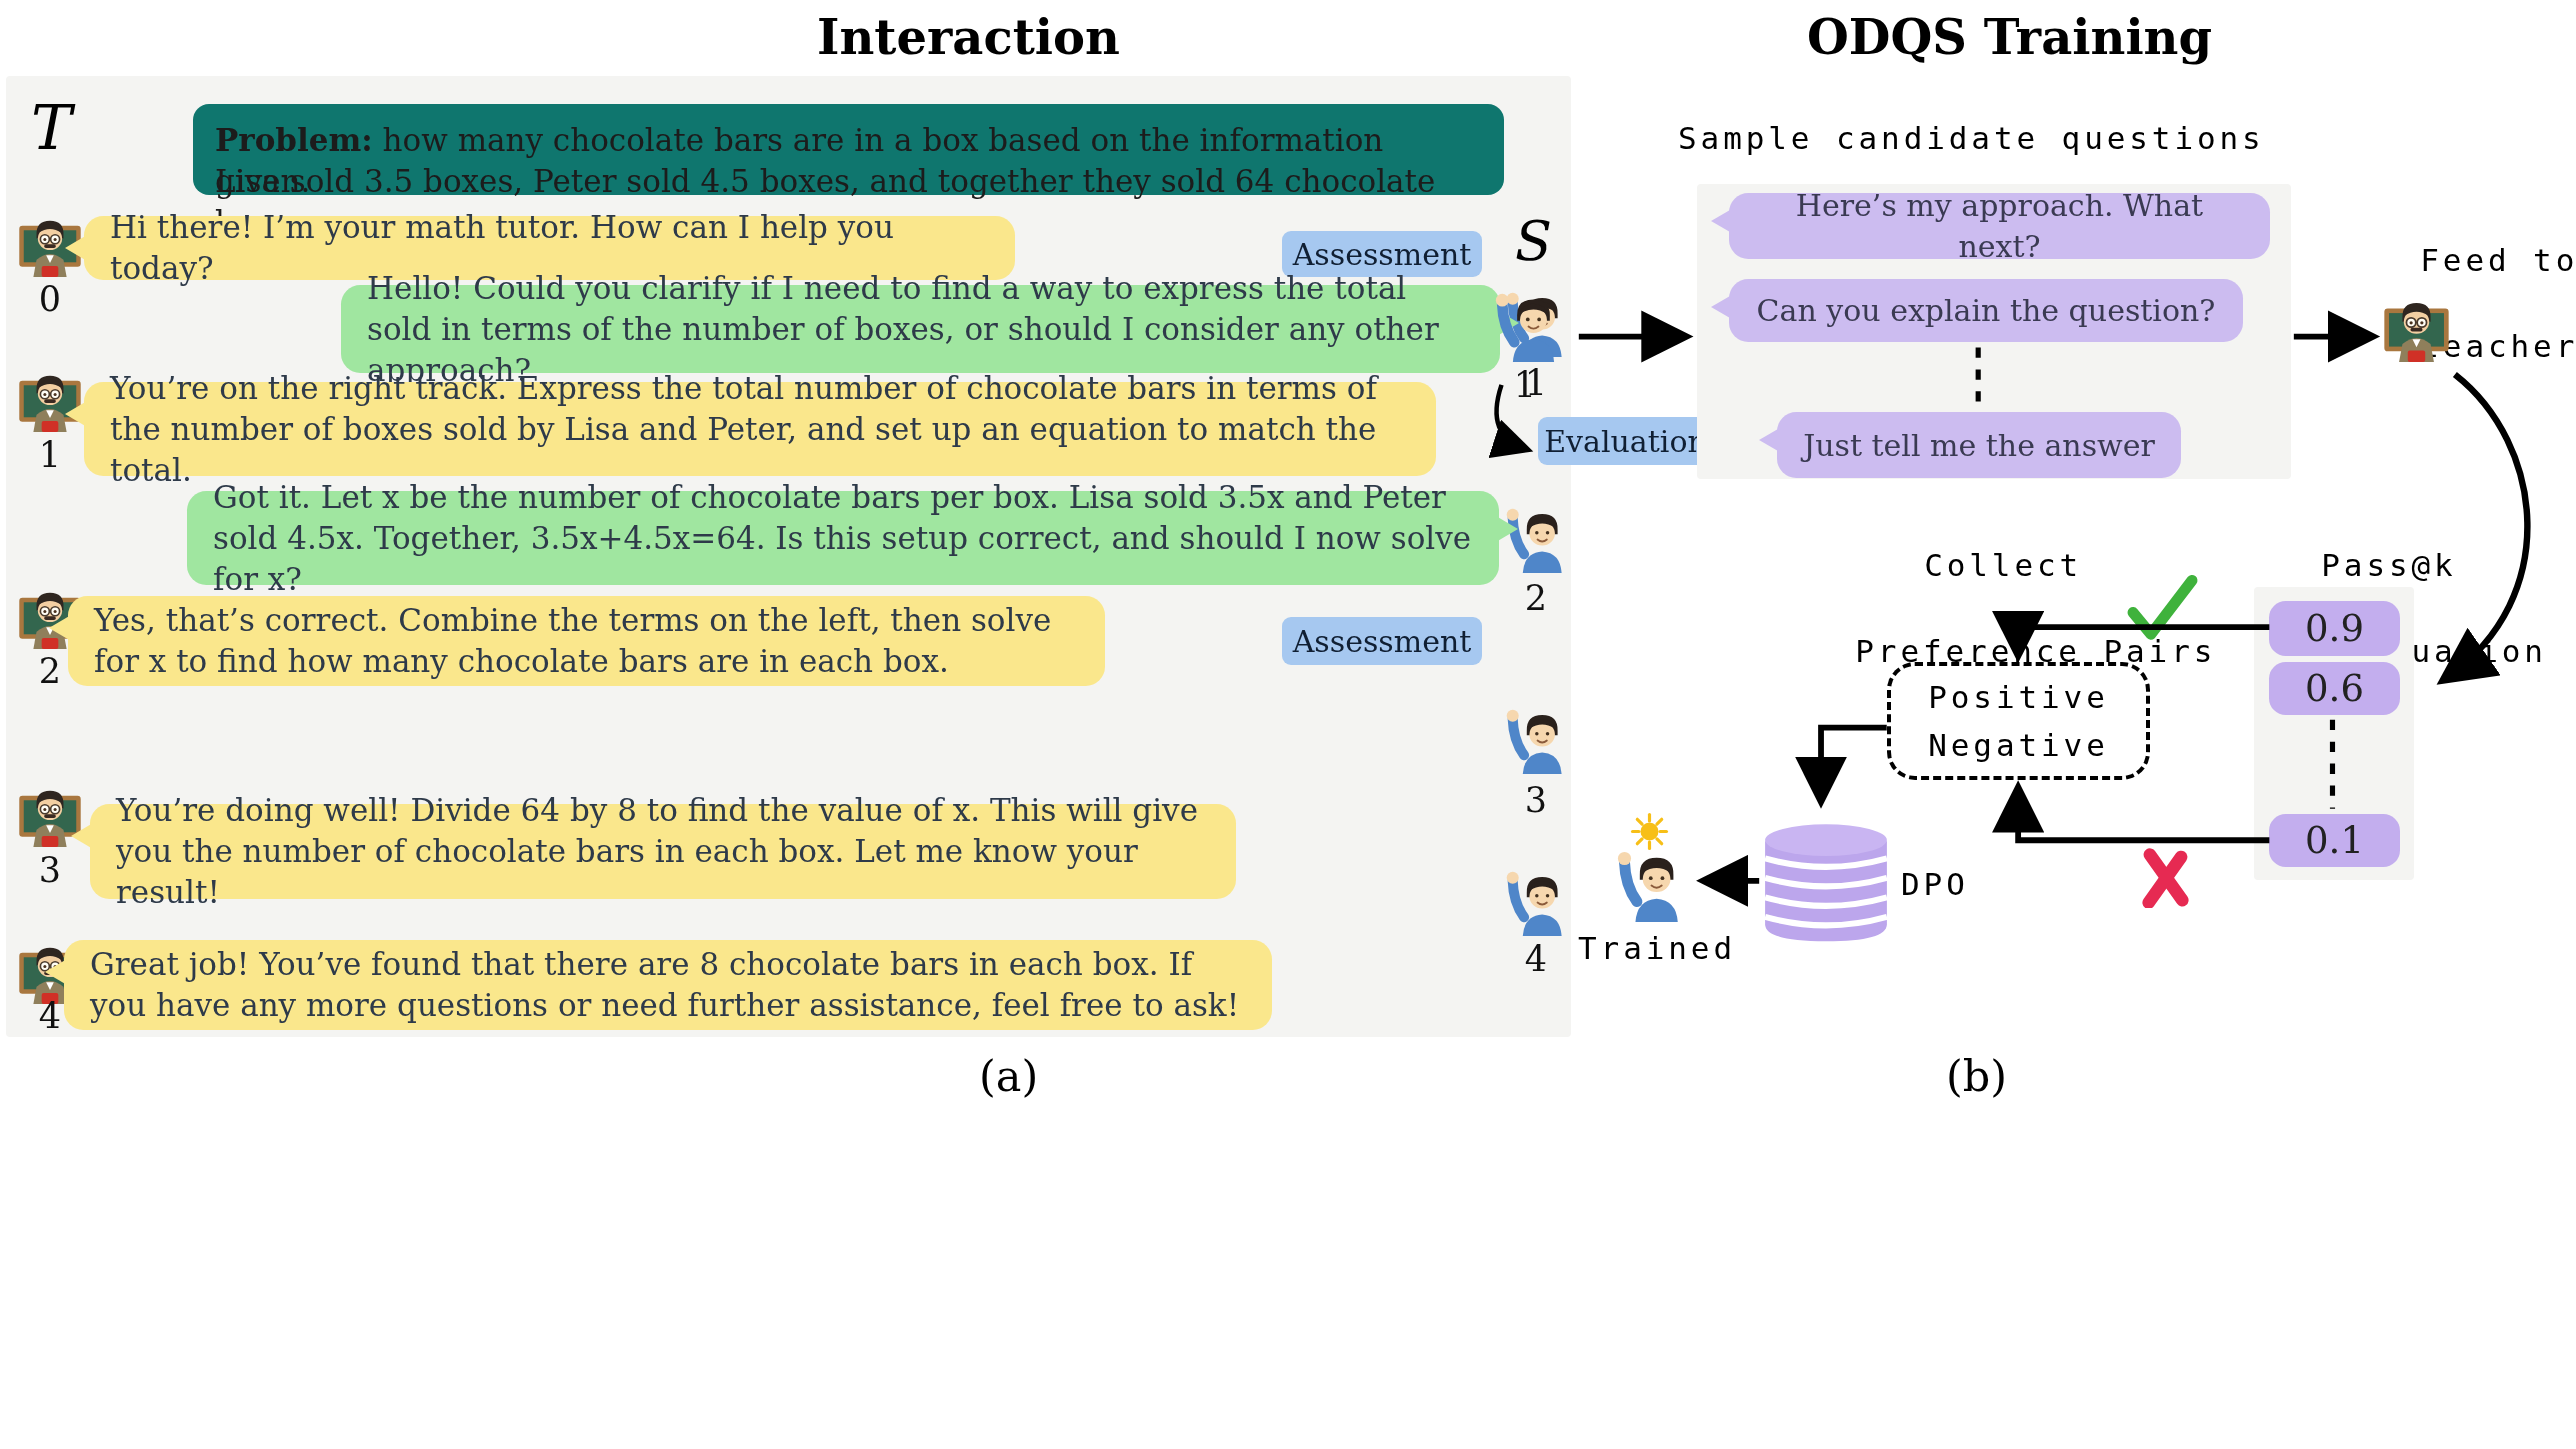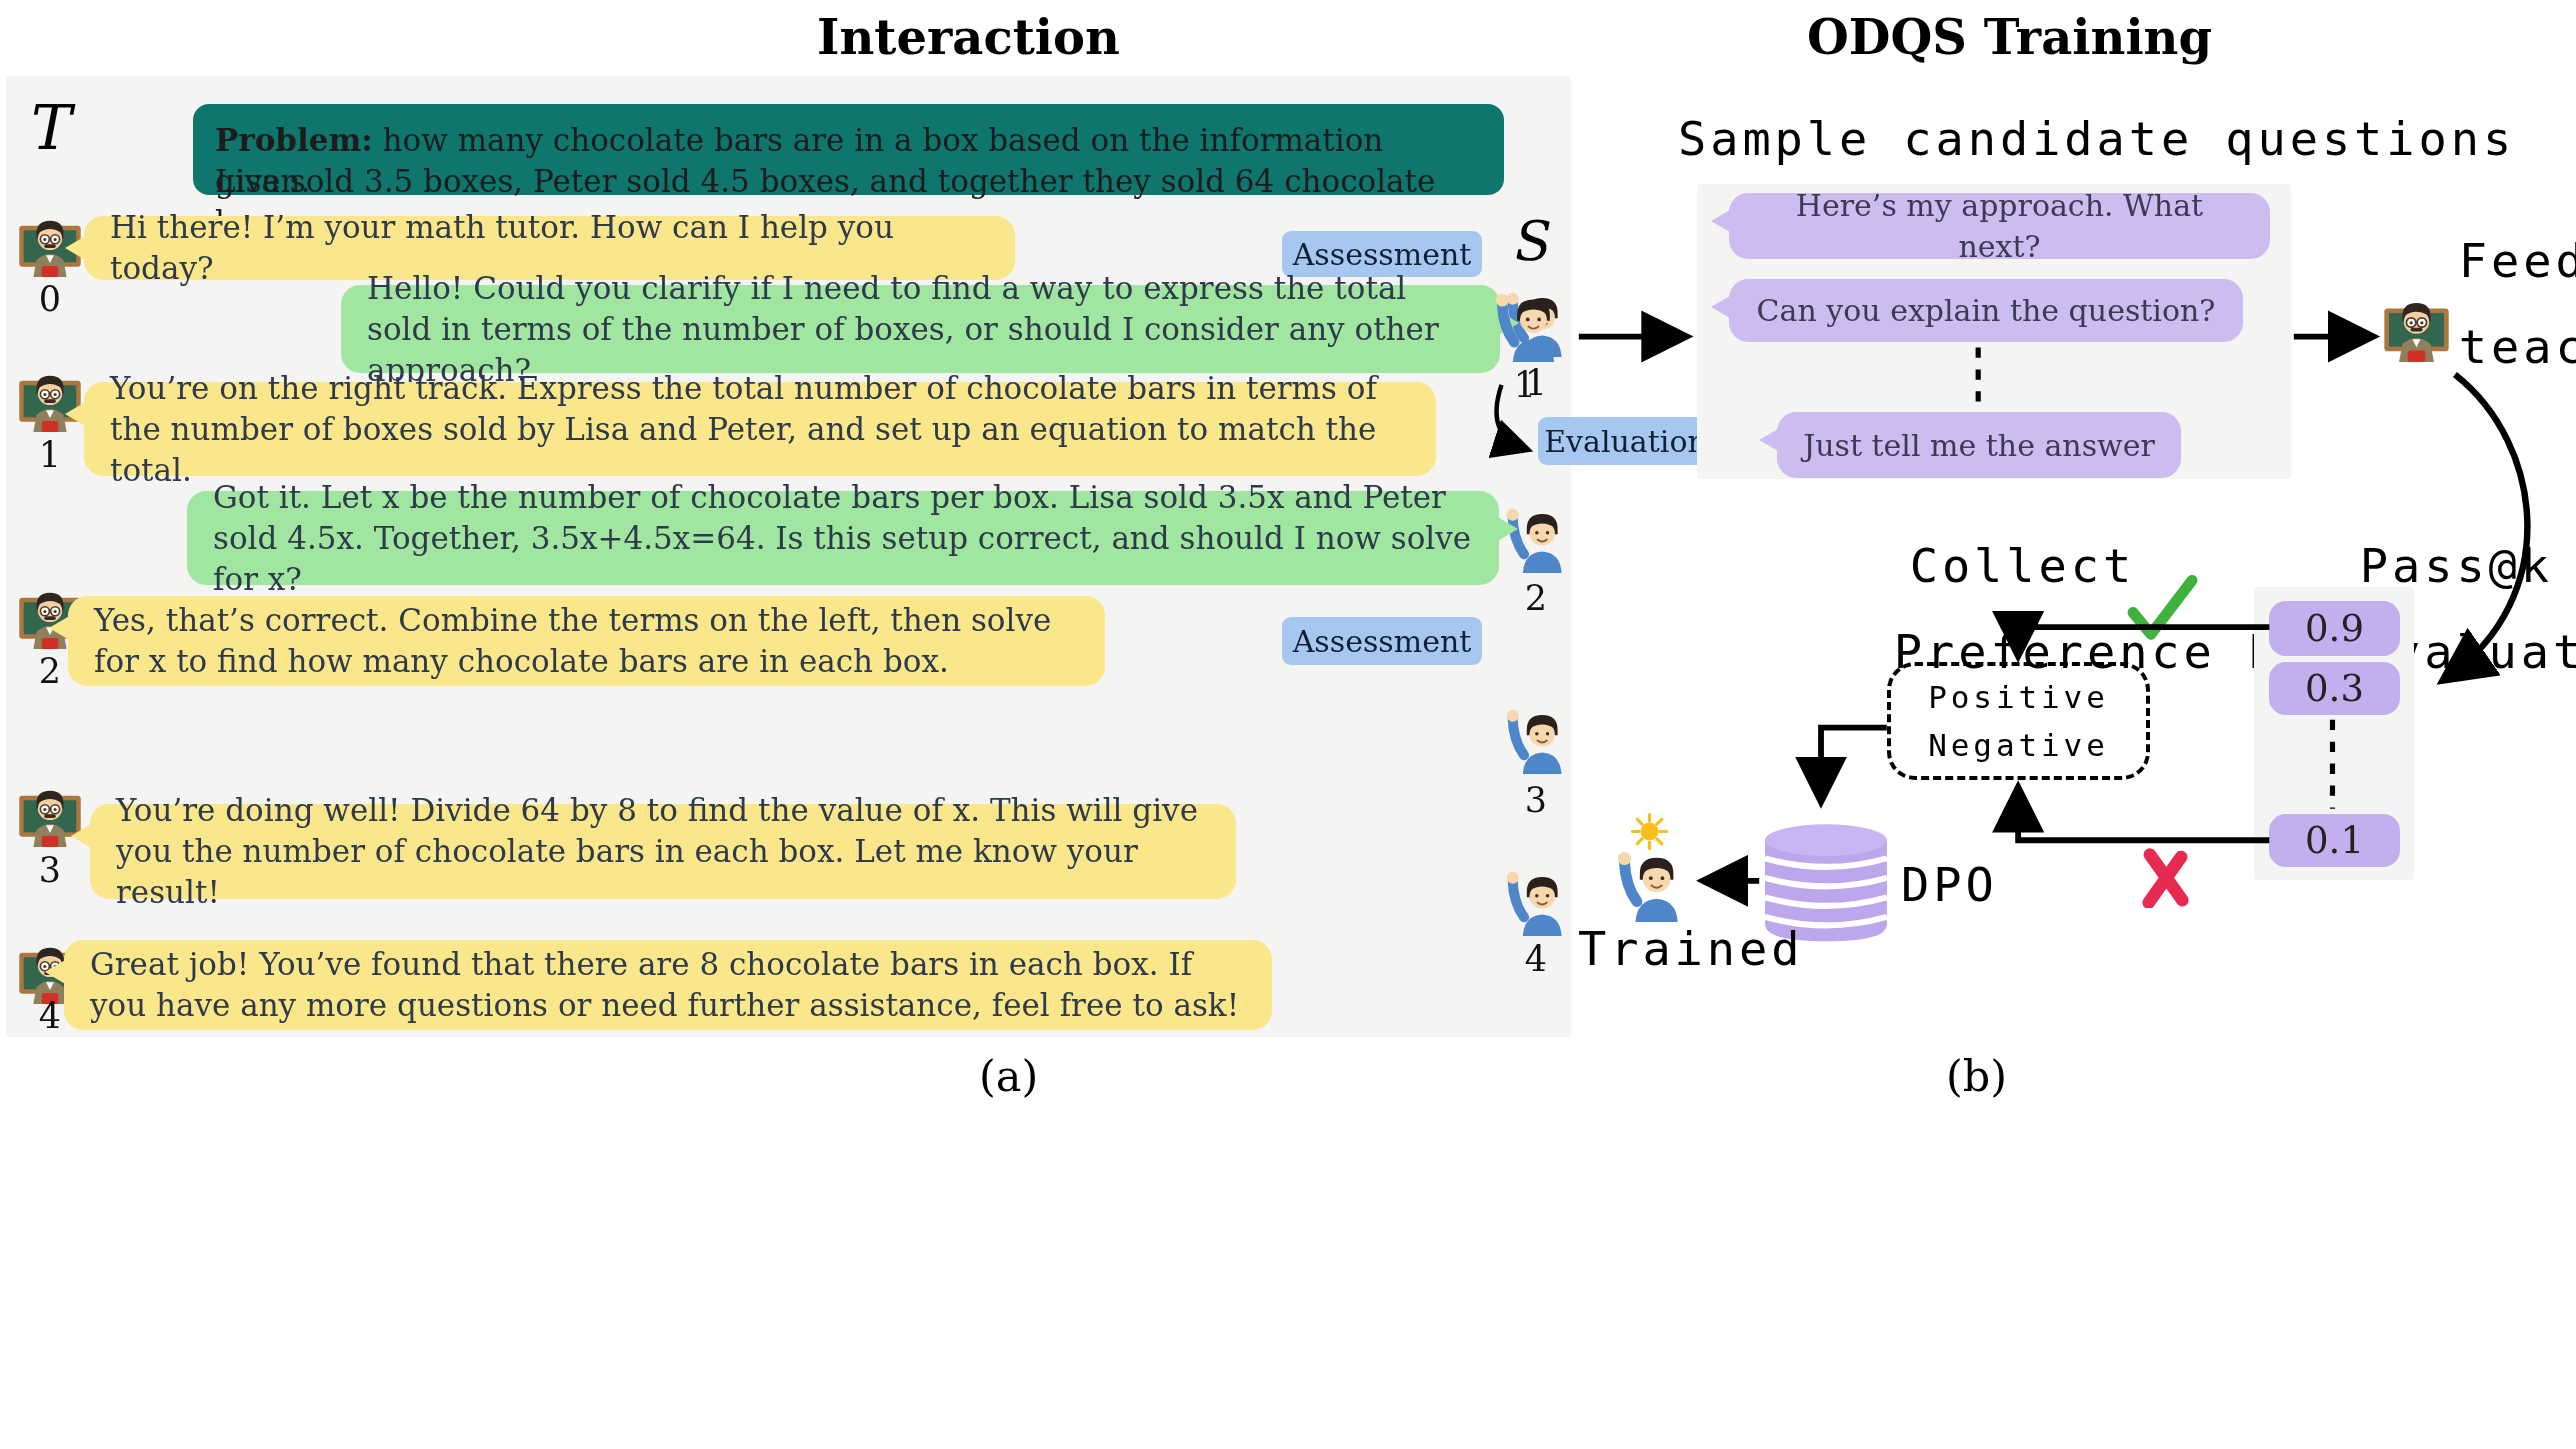--- a/index.html
+++ b/index.html
@@ -4,21 +4,21 @@
 <style>
   html,body{margin:0;padding:0;background:#ffffff;}
   #canvas{position:relative;width:2576px;height:1449px;background:#ffffff;overflow:hidden;
           font-family:"DejaVu Serif",serif;}
   .abs{position:absolute;}
   .panel{position:absolute;background:#f4f4f2;border-radius:3.9px;}
   .title{position:absolute;font-family:"DejaVu Serif",serif;font-weight:bold;font-size:48px;color:#000;}
   .caption{position:absolute;font-family:"DejaVu Serif",serif;font-size:43px;color:#000;}
   .scriptletter{position:absolute;font-family:"DejaVu Serif",serif;font-style:italic;font-size:61px;color:#000;line-height:1;}
   .num{position:absolute;font-family:"DejaVu Serif",serif;font-size:35px;color:#111;width:64px;text-align:center;line-height:1;}
-  .mono{position:absolute;font-family:"DejaVu Sans Mono",monospace;font-size:47px;letter-spacing:3.9px;color:#000;line-height:43px;white-space:pre;}
+  .mono{position:absolute;font-family:"DejaVu Sans Mono",monospace;font-size:31px;letter-spacing:3.9px;color:#000;line-height:43px;white-space:pre;}
   .bubble{position:absolute;border-radius:19.3px;font-family:"DejaVu Serif",serif;font-size:31px;
           line-height:41px;color:#2e3a49;padding:11.6px 26px;box-sizing:border-box;
           display:flex;align-items:center;}
   .yellow{background:#fae78c;}
   .green{background:#a0e6a0;}
   .purple{background:#ccbcf0;color:#3a3a52;font-size:30px;justify-content:center;text-align:center;}
   .yellow::before{content:"";position:absolute;left:-19.3px;top:19.3px;width:0;height:0;
           border-style:solid;border-width:13px 22px 13px 0;border-color:transparent #fae78c transparent transparent;}
   .green::after{content:"";position:absolute;right:-19.3px;top:24.5px;width:0;height:0;
           border-style:solid;border-width:13px 0 13px 22px;border-color:transparent transparent transparent #a0e6a0;}
@@ -191,21 +191,21 @@
     <span>Collect</span><br>
     <span>Preference Pairs</span>
   </div>
   <div class="mono" style="left:2231px;top:501px;">
     <span>Pass@k</span><br>
     <span>evaluation</span>
   </div>
 
   <div class="panel" style="left:2254px;top:587px;width:160px;height:293px;background:#f4f4f2;"></div>
   <div class="pill" style="left:2269px;top:601px;width:131px;height:55px;">0.9</div>
-  <div class="pill" style="left:2269px;top:662px;width:131px;height:53px;">0.3</div>
+  <div class="pill" style="left:2269px;top:662px;width:131px;height:53px;">0.6</div>
   <div class="pill" style="left:2269px;top:814px;width:131px;height:53px;">0.1</div>
 
   <div class="pairbox" style="left:1887px;top:662px;width:263px;height:118px;">
     <span>Positive</span>
     <span>Negative</span>
   </div>
 
   <svg class="icon" style="left:2124px;top:572px;" width="77" height="72" viewBox="0 0 120 110">
     <path d="M14 62 L42 96 L106 12" stroke="#3fb23c" stroke-width="17" fill="none" stroke-linecap="round" stroke-linejoin="round"></path>
   </svg>

